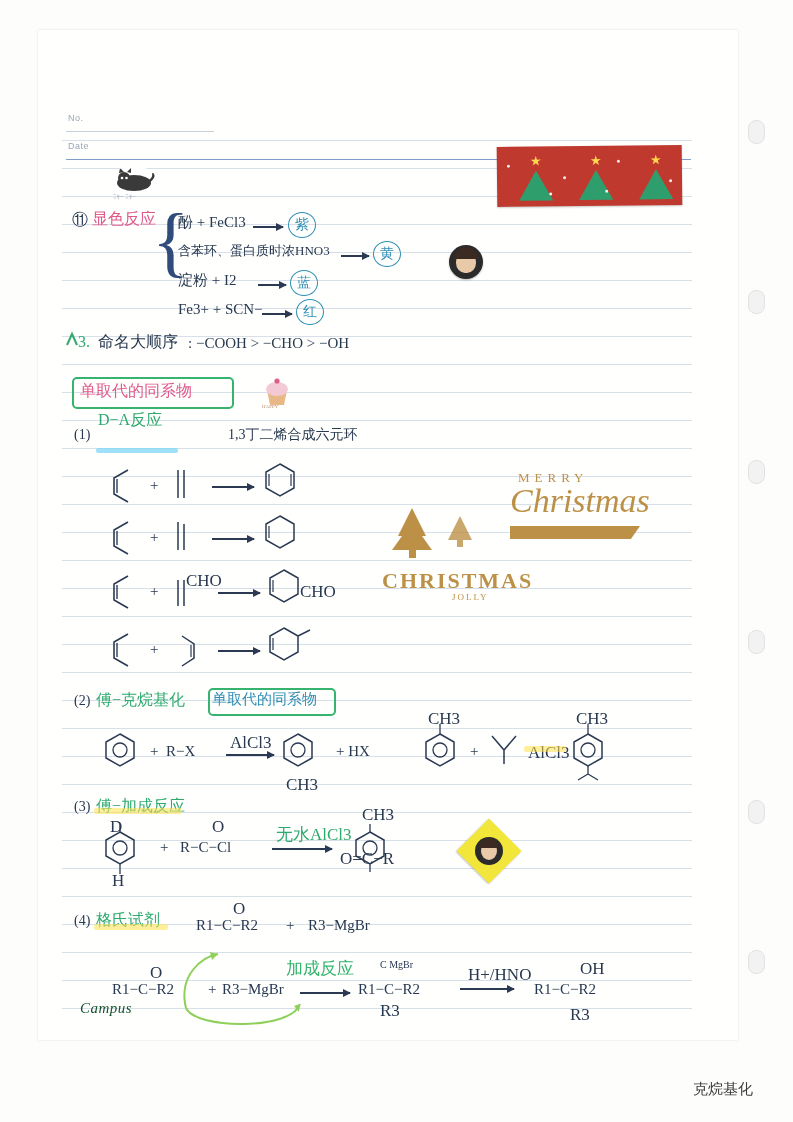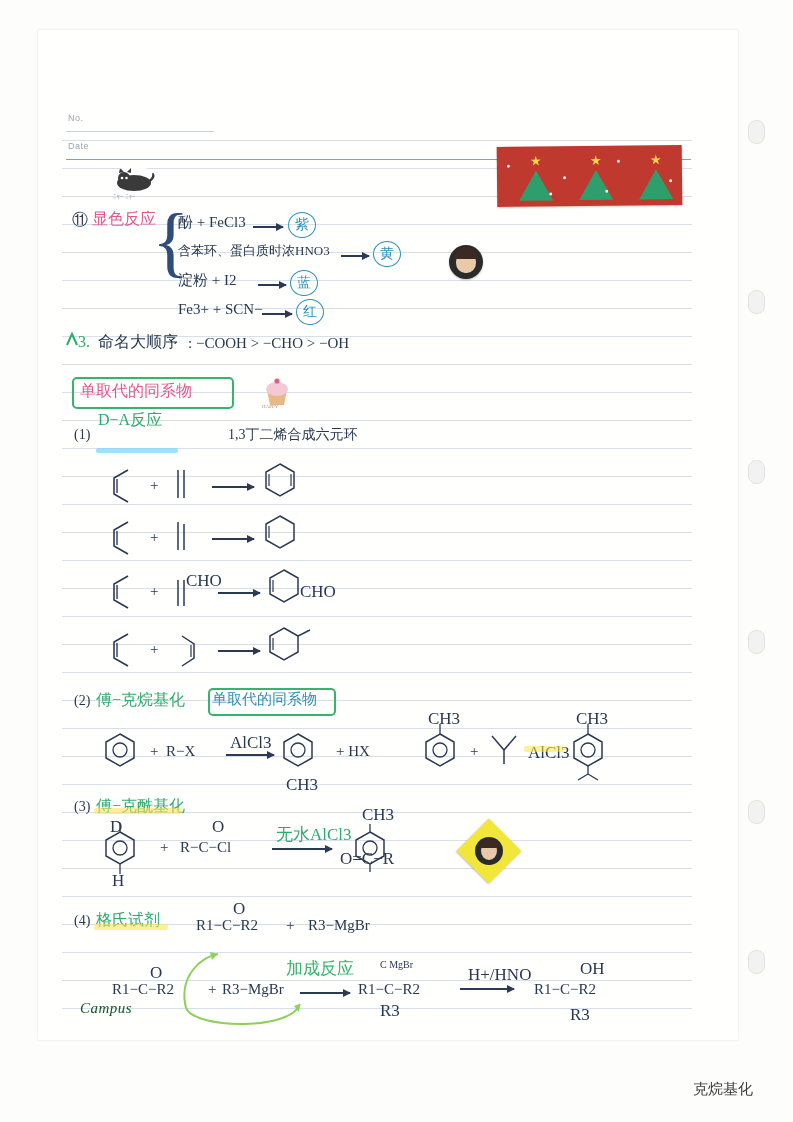--- a/index.html
+++ b/index.html
@@ -307,20 +307,36 @@
     <path d="M4 4 L16 12 L16 26 L4 34" stroke="#2b3a52" stroke-width="1.5" fill="none"></path>
     <path d="M13 13 L13 25" stroke="#2b3a52" stroke-width="1.2"></path>
   </svg>
   <div class="arrow" style="left:218px;top:650px;width:42px"></div>
   <svg style="position:absolute;left:268px;top:626px" width="56" height="46">
     <polygon points="16,2 30,10 30,26 16,34 2,26 2,10" stroke="#2b3a52" stroke-width="1.5" fill="none"></polygon>
     <path d="M5 12 L5 24" stroke="#2b3a52" stroke-width="1.2"></path>
     <path d="M30 10 L42 4" stroke="#2b3a52" stroke-width="1.4"></path>
   </svg>
 
+  <div id="stamp">
+    <div style="position:absolute;left:148px;top:10px;">
+      <div class="stamp-gold" style="font-size:13px;letter-spacing:5px;">MERRY</div>
+    </div>
+    <div class="stamp-gold" style="position:absolute;left:140px;top:22px;font-size:34px;font-style:italic;">Christmas</div>
+    <div style="position:absolute;left:140px;top:66px;width:130px;height:13px;background:#b98b3d;clip-path:polygon(0 0,100% 0,93% 100%,0 100%);"></div>
+    <svg style="position:absolute;left:8px;top:42px" width="140" height="70">
+      <path d="M34 6 L48 34 L20 34 Z" fill="#b98b3d"></path>
+      <path d="M34 20 L54 48 L14 48 Z" fill="#b98b3d"></path>
+      <rect x="31" y="48" width="7" height="8" fill="#b98b3d"></rect>
+      <path d="M82 14 L94 38 L70 38 Z" fill="#b98b3d" opacity=".8"></path>
+      <rect x="79" y="38" width="6" height="7" fill="#b98b3d" opacity=".8"></rect>
+    </svg>
+    <div class="stamp-gold" style="position:absolute;left:12px;top:108px;font-size:22px;font-weight:bold;letter-spacing:2px;">CHRISTMAS</div>
+    <div class="stamp-gold" style="position:absolute;left:82px;top:132px;font-size:9px;letter-spacing:2px;">JOLLY</div>
+  </div>
 
   <div class="hw sz14 ink-dark" style="left:74px;top:694px">(2)</div>
   <div class="hw sz16 ink-green" style="left:96px;top:692px">傅−克烷基化</div>
   <div class="hw sz15 ink-cyan" style="left:212px;top:692px">单取代的同系物</div>
   <div class="hl-green" style="left:208px;top:688px;width:124px;height:24px;"></div>
 
   <svg style="position:absolute;left:104px;top:732px" width="44" height="46">
     <polygon points="16,2 30,10 30,26 16,34 2,26 2,10" stroke="#2b3a52" stroke-width="1.5" fill="none"></polygon>
     <circle cx="16" cy="18" r="7" stroke="#2b3a52" stroke-width="1.3" fill="none"></circle>
   </svg>
@@ -349,21 +365,21 @@
   <div class="hl-yellowish" style="left:524px;top:746px;width:42px;"></div>
   <div class="hw sz11 ink-dark" style="left:576px;top:710px">CH3</div>
   <svg style="position:absolute;left:572px;top:732px" width="54" height="54">
     <polygon points="16,2 30,10 30,26 16,34 2,26 2,10" stroke="#2b3a52" stroke-width="1.5" fill="none"></polygon>
     <circle cx="16" cy="18" r="7" stroke="#2b3a52" stroke-width="1.3" fill="none"></circle>
     <path d="M16 2 L16 -8" stroke="#2b3a52" stroke-width="1.3"></path>
     <path d="M16 34 L16 42 M16 42 L6 48 M16 42 L26 48" stroke="#2b3a52" stroke-width="1.3"></path>
   </svg>
 
   <div class="hw sz14 ink-dark" style="left:74px;top:800px">(3)</div>
-  <div class="hw sz16 ink-green" style="left:96px;top:798px">傅−克酰基化</div>
+  <div class="hw sz16 ink-green" style="left:96px;top:798px">傅−加成反应</div>
   <div class="hl-yellowish" style="left:94px;top:808px;width:88px;"></div>
 
   <svg style="position:absolute;left:104px;top:824px" width="44" height="60">
     <polygon points="16,8 30,16 30,32 16,40 2,32 2,16" stroke="#2b3a52" stroke-width="1.5" fill="none"></polygon>
     <circle cx="16" cy="24" r="7" stroke="#2b3a52" stroke-width="1.3" fill="none"></circle>
     <path d="M16 8 L16 0 M16 40 L16 50" stroke="#2b3a52" stroke-width="1.3"></path>
   </svg>
   <div class="hw sz11 ink-dark" style="left:110px;top:818px">D</div>
   <div class="hw sz11 ink-dark" style="left:112px;top:872px">H</div>
   <div class="hw sz15 ink-dark" style="left:160px;top:840px">+</div>

